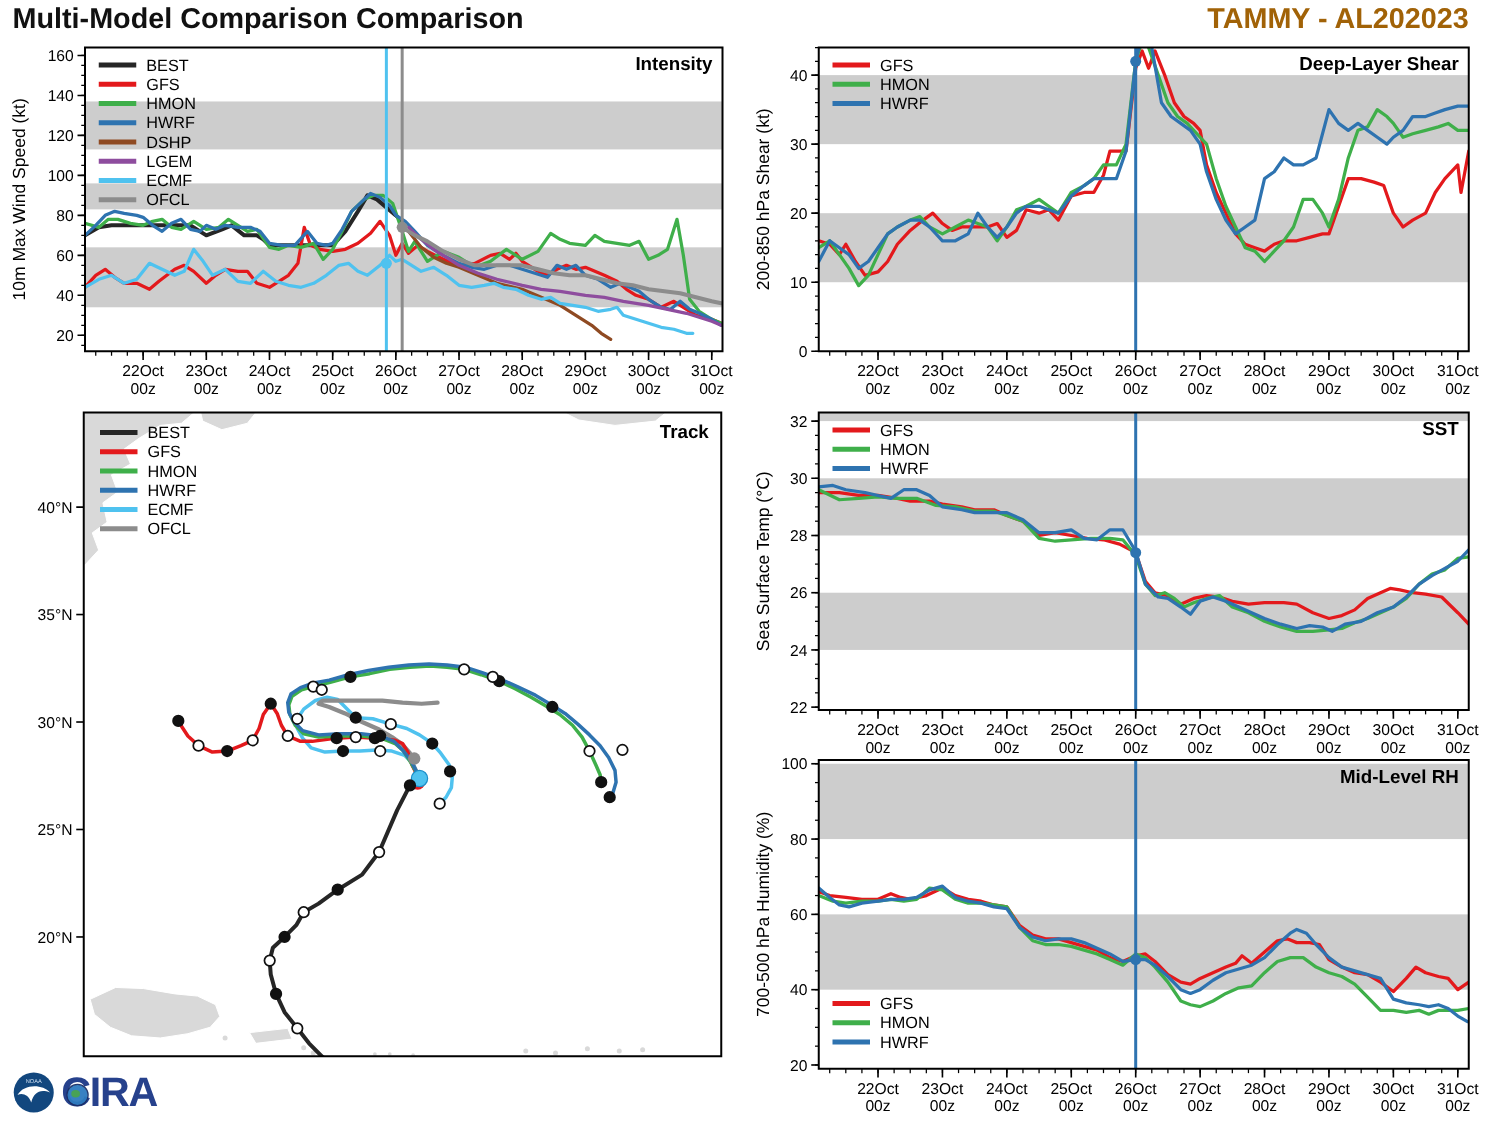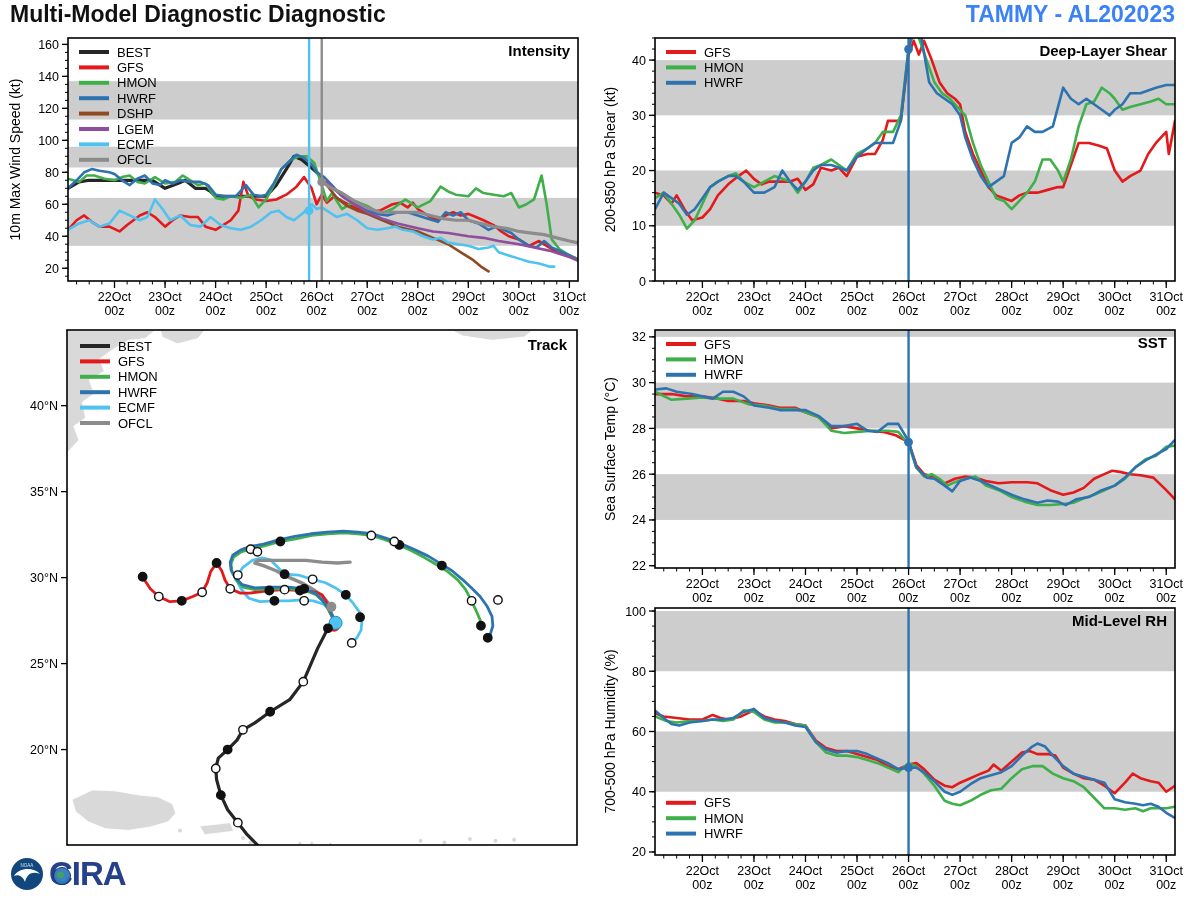--- a/index.html
+++ b/index.html
@@ -1,36 +1,36 @@
 <!DOCTYPE html>
 <html><head>
 <meta charset="utf-8">
 <style>
   html,body{margin:0;padding:0;background:#fff;}
   body{width:1200px;height:900px;position:relative;font-family:"Liberation Sans",sans-serif;overflow:hidden;}
   .hdr-left{position:absolute;left:10px;top:1px;font-size:23px;font-weight:bold;color:#111;}
-  .hdr-right{position:absolute;right:25px;top:1px;font-size:23px;font-weight:bold;color:#3b82f6;}
+  .hdr-right{position:absolute;right:25px;top:1px;font-size:23px;font-weight:bold;color:#a16207;}
   .panel{position:absolute;}
   .p-intensity{left:0;top:30px;width:600px;height:292px;}
   .p-shear{left:600px;top:30px;width:600px;height:292px;}
   .p-track{left:0;top:322px;width:600px;height:540px;}
   .p-sst{left:600px;top:322px;width:600px;height:282px;}
   .p-rh{left:600px;top:600px;width:600px;height:300px;}
   svg{display:block;}
   .logos{position:absolute;left:10px;top:854px;display:flex;align-items:center;gap:5px;}
   .cira-wrap{position:relative;height:40px;display:flex;align-items:center;}
   .cira-text{font-size:33px;font-weight:800;color:#26418c;letter-spacing:-1px;line-height:40px;}
   .cira-globe{position:absolute;left:4px;top:13px;width:16px;height:16px;border-radius:50%;
     background:#2e7bbf;border:1px solid #1b2f66;opacity:0.95;}
   .cira-globe:after{content:"";position:absolute;left:3px;top:4px;width:7px;height:6px;border-radius:50%;background:#3f9e4d;}
 </style>
 </head>
 <body>
 
-<div class="hdr-left">Multi-Model Diagnostic Diagnostic</div>
+<div class="hdr-left">Multi-Model Comparison Comparison</div>
 <div class="hdr-right">TAMMY - AL202023</div>
 
 <div class="panel p-intensity">
   <svg id="svg-intensity" width="600" height="292" viewBox="0 0 600 292">
       <defs>
         <clipPath id="cp-intensity">
           <rect x="68" y="8" width="510" height="243"></rect>
         </clipPath>
       </defs>
       <rect x="68" y="167.86842105263156" width="510" height="47.96052631578948" fill="#cdcdcd"></rect>

